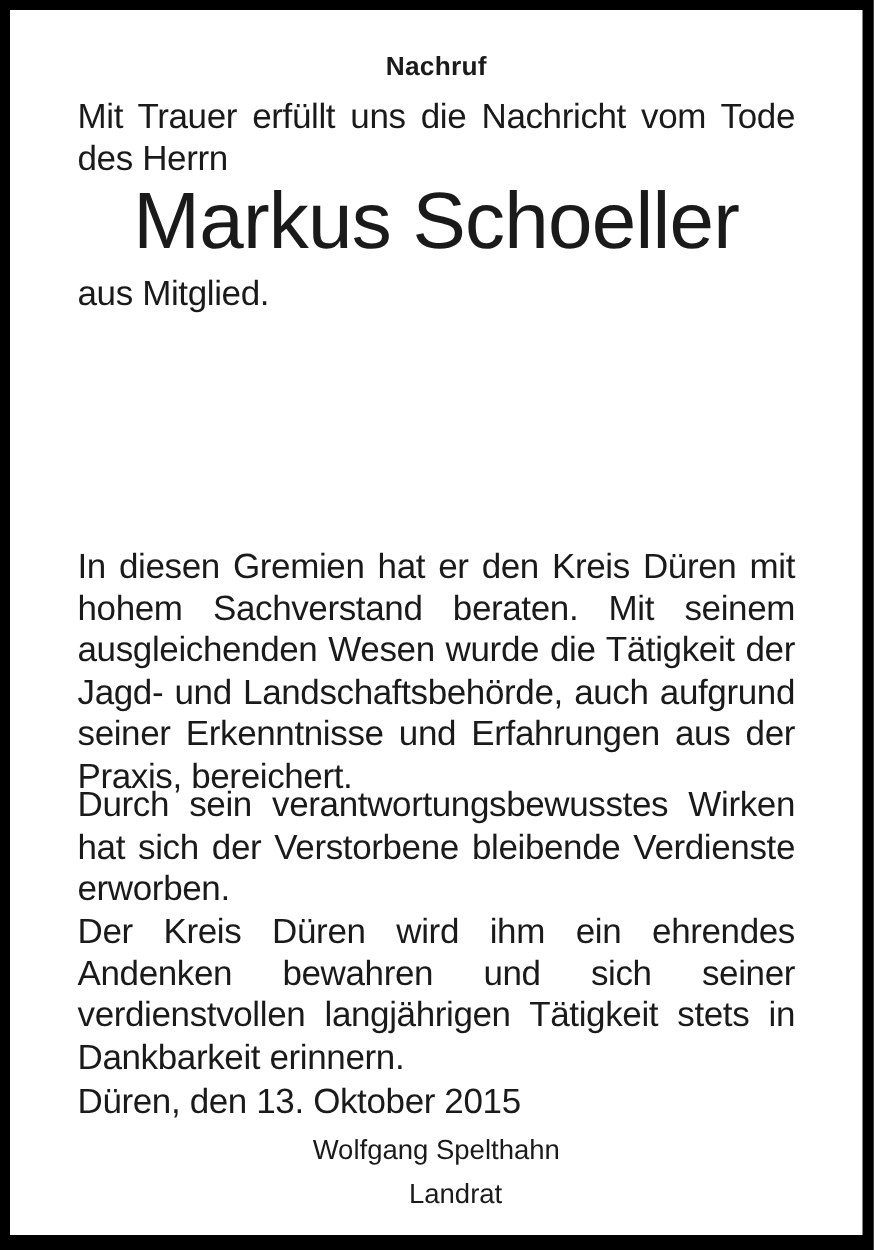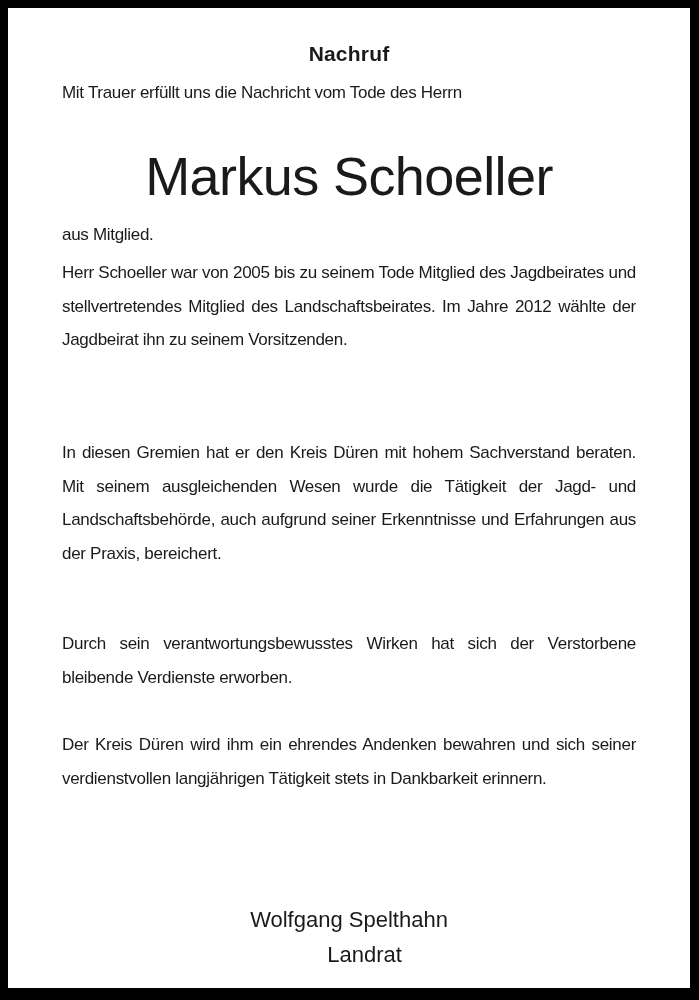--- a/index.html
+++ b/index.html
@@ -11,26 +11,26 @@
   .paper {
     position: absolute; left: 8px; top: 8px; width: 682px; height: 980px;
     background: #fff; color: #1a1a1a;
   }
   .col { position: absolute; left: 54px; width: 574px; }
   .heading {
     position: absolute; left: 0; right: 0; top: 34px; text-align: center;
     font-weight: bold; font-size: 21px; letter-spacing: 0.2px;
   }
   .p {
-    font-size: 17px; line-height: 33.5px; text-align: justify;
+    font-size: 28px; line-height: 33.5px; text-align: justify;
     text-align-last: left; margin: 0; letter-spacing: -0.3px;
   }
   .name {
     position: absolute; left: 0; right: 0; top: 138px; text-align: center;
-    font-size: 54px; line-height: 60px; letter-spacing: -0.6px;
+    font-size: 64px; line-height: 60px; letter-spacing: -0.6px;
   }
   .sig {
     position: absolute; left: 0; right: 0; text-align: center;
     font-weight: normal; font-size: 22px; line-height: 33px;
   }
 </style>
 </head>
 <body>
 
 <div class="paper">
@@ -39,32 +39,32 @@
   <div class="col" style="top:68px;">
     <p class="p">Mit Trauer erfüllt uns die Nachricht vom Tode des Herrn</p>
   </div>
 
   <div class="name">Markus Schoeller</div>
 
   <div class="col" style="top:210px;">
     <p class="p">aus Mitglied.</p>
   </div>
 
-  <div class="col" style="top:248px;">
-    <p class="p">Herr Schoeller war von 2005 bis zu seinem Tode Mitglied des Jagdbeirates und stellvertretendes Mitglied des Landschaftsbeirates. Im Jahre 2012 wählte der Jagdbeirat ihn zu seinem Vorsitzenden.</p>
-  </div>
 
   <div class="col" style="top:428px;">
     <p class="p">In diesen Gremien hat er den Kreis Düren mit hohem Sachverstand beraten. Mit seinem ausgleichenden Wesen wurde die Tätigkeit der Jagd- und Landschaftsbehörde, auch aufgrund seiner Erkenntnisse und Erfahrungen aus der Praxis, bereichert.</p>
   </div>
 
   <div class="col" style="top:720px;">
     <p class="p">Der Kreis Düren wird ihm ein ehrendes Andenken bewahren und sich seiner verdienstvollen langjährigen Tätigkeit stets in Dankbarkeit erinnern.</p>
   </div>
 
   <div class="col" style="top:619px;">
     <p class="p">Durch sein verantwortungsbewusstes Wirken hat sich der Verstorbene bleibende Verdienste erworben.</p>
   </div>
 
+  <div class="col" style="top:856px;">
+    <p class="p">Düren, den 13. Oktober 2015</p>
+  </div>
 
   <div class="sig" style="top:895px;">Wolfgang Spelthahn</div>
   <div class="sig" style="top:930px;margin-left:31px;">Landrat</div>
 </div>
 
 </body></html>

